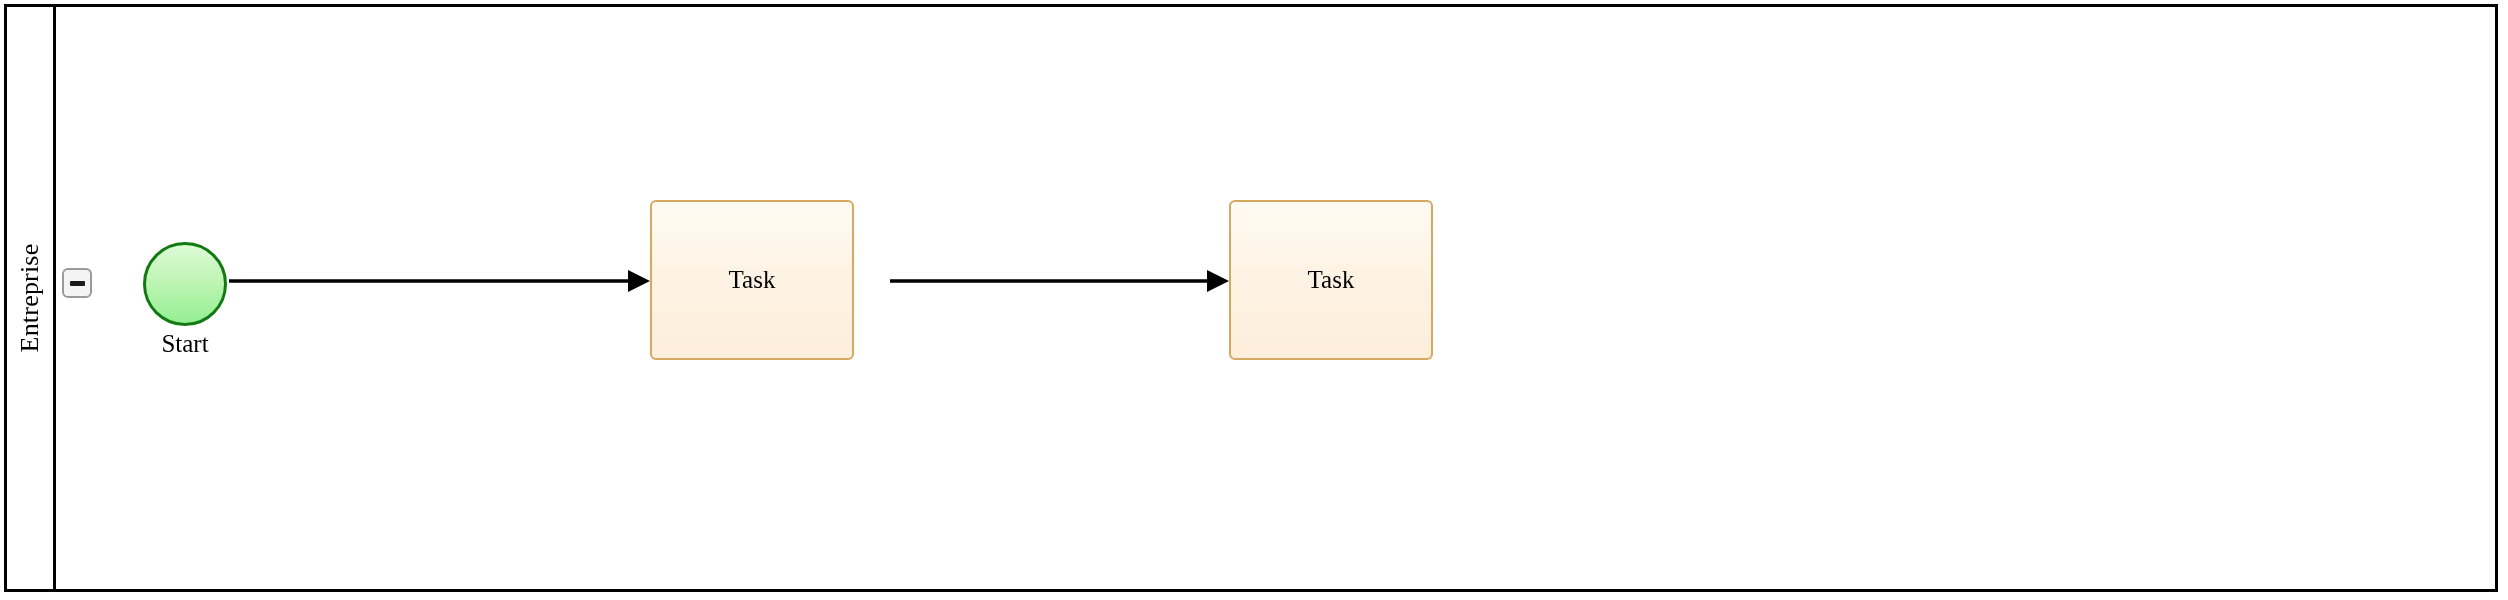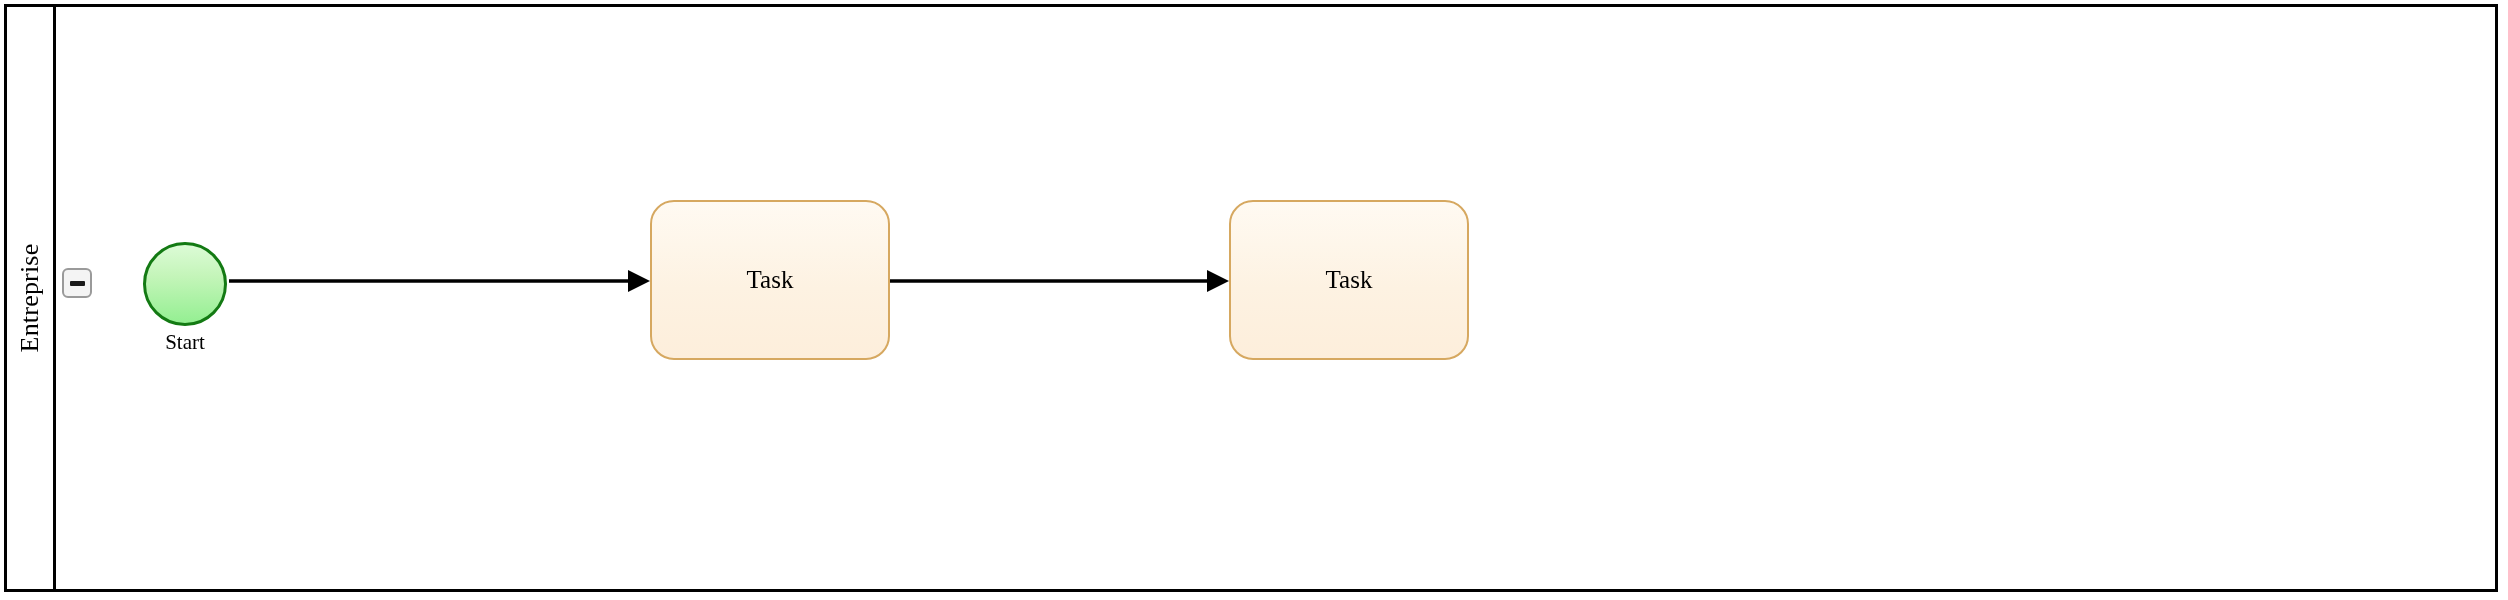--- a/index.html
+++ b/index.html
@@ -102,34 +102,34 @@
     border: 3px solid #137a13;
     background: linear-gradient(to bottom, #dcfbd6 0%, #c4f5b9 40%, #94ef92 100%);
   }
 
   .start-label {
     position: absolute;
     left: 143px;
     top: 330px;
     width: 84px;
     text-align: center;
-    font-size: 21px;
+    font-size: 25px;
     color: #000000;
     white-space: nowrap;
   }
 
   
   .task {
     position: absolute;
     top: 200px;
-    width: 240px;
+    width: 204px;
     height: 160px;
     box-sizing: border-box;
     border: 2px solid #d6a860;
-    border-radius: 24px;
+    border-radius: 6px;
     background: linear-gradient(to bottom, #fffaf2 0%, #fdf2e2 55%, #fdeedb 100%);
     display: flex;
     align-items: center;
     justify-content: center;
   }
   .task-1 { left: 650px; }
   .task-2 { left: 1229px; }
 
   .task-label {
     font-size: 25px;

